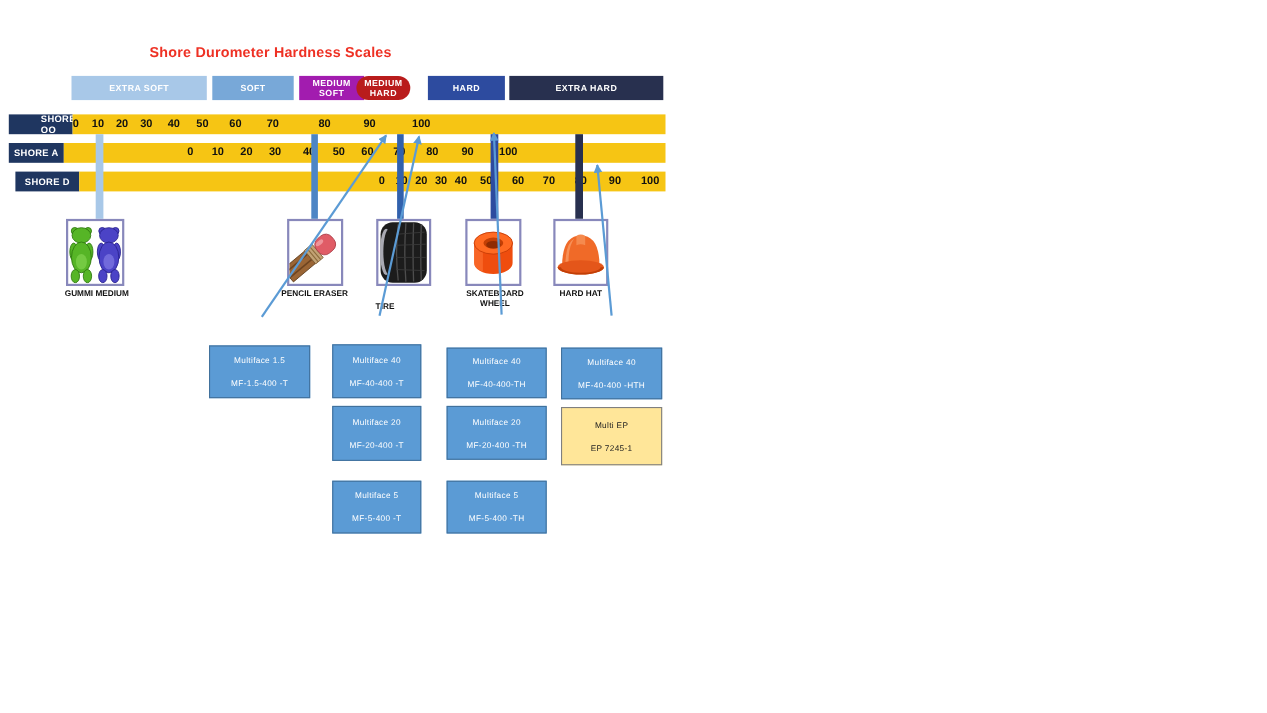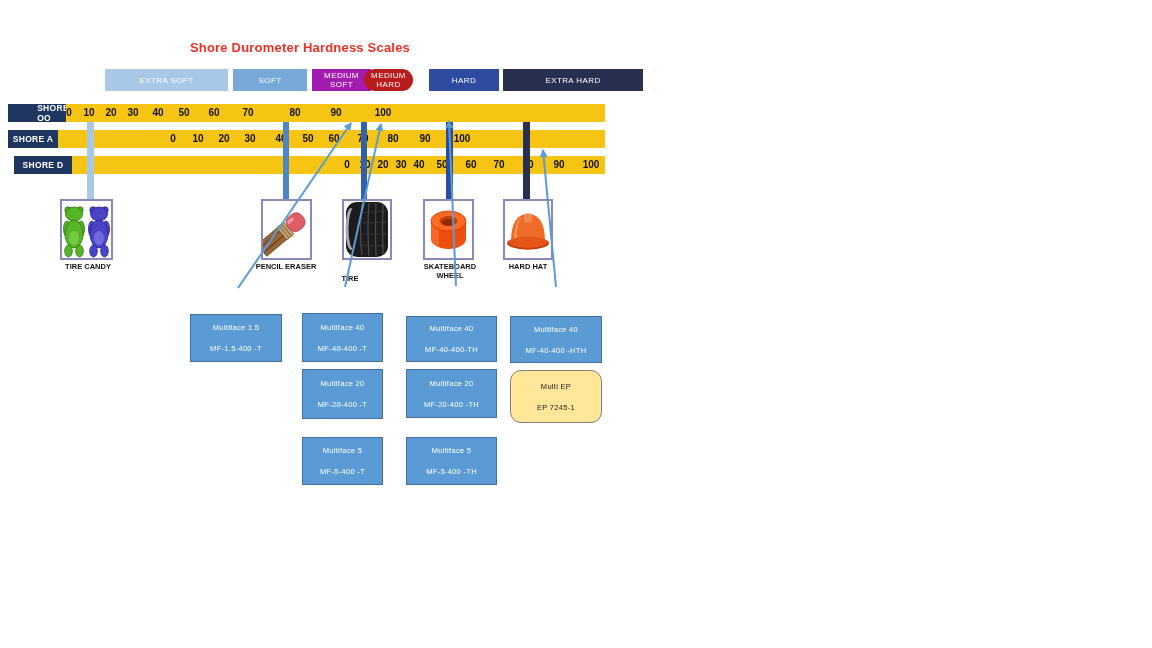--- a/index.html
+++ b/index.html
@@ -1,24 +1,24 @@
 <!DOCTYPE html>
 <html><head>
 <meta charset="utf-8">
 <style>
   * { margin:0; padding:0; box-sizing:border-box; }
   html,body { background:#ffffff; }
   body { font-family:"Liberation Sans", sans-serif; }
   #canvas { position:relative; width:1152px; height:648px; background:#fff; overflow:hidden; }
 
-  .title { position:absolute; left:124px; top:40px; width:352px; text-align:center;
+  .title { position:absolute; left:136px; top:40px; width:352px; 
            font-size:13px; font-weight:bold; color:#ee3124; letter-spacing:0.2px; }
 
   .band { position:absolute; top:69px; height:22px; display:flex; align-items:center; justify-content:center;
-          color:#fff; font-weight:normal; font-size:8px; text-align:center; line-height:9px; letter-spacing:0.4px;margin-left:40px; }
+          color:#fff; font-weight:bold; font-size:8px; text-align:center; line-height:9px; letter-spacing:0.4px; }
 
   .scale-label { position:absolute; height:18px; background:#1f3660; color:#fff; font-weight:bold;
                  font-size:8.5px; display:flex; align-items:center; justify-content:center; letter-spacing:0.3px; }
   .scale-bar { position:absolute; height:18px; background:#f6c514; z-index:1; }
   .num { position:absolute; top:0; width:24px; height:18px; line-height:18px; text-align:center;
          font-size:10px; font-weight:bold; color:#111; }
 
   .tick { position:absolute; top:122px; height:77px; z-index:2; }
 
   .item-box { position:absolute; top:199px; width:51px; height:61px; background:#fff;
@@ -174,21 +174,21 @@
   <div class="item-box" style="left:503px;width:50px;">
     <svg width="46" height="57" viewBox="0 0 46 57">
       <path d="M6,41 Q6,13 23,13 Q40,13 40,41 Z" fill="#f06a28"></path>
       <path d="M19,13.5 Q23,11 27,13.5 L27,22 Q23,20 19,22 Z" fill="#f58a4e"></path>
       <path d="M9,41 Q9,20 17,16 Q11,24 12,41 Z" fill="#f99a64" opacity="0.8"></path>
       <ellipse cx="23" cy="42" rx="21" ry="6.5" fill="#e4561a"></ellipse>
       <path d="M2,42 a21,6.5 0 0 0 42,0 l-3,0 a18,5 0 0 1 -36,0 Z" fill="#c13f07"></path>
     </svg>
   </div>
 
-  <div class="item-label" style="left:48px;width:80px;">TIRE CANDY</div>
+  <div class="item-label" style="left:48px;width:80px;">GUMMI MEDIUM</div>
   <div class="item-label" style="left:246px;width:80px;">PENCIL ERASER</div>
   <div class="item-label" style="left:310px;width:80px;margin-top:12px;">TIRE</div>
   <div class="item-label" style="left:421px;width:58px;">SKATEBOARD WHEEL</div>
   <div class="item-label" style="left:488px;width:80px;">HARD HAT</div>
 
   <div class="pbox" style="left:190px;top:314px;width:92px;height:48px;">
     <span class="l1">Multiface 1.5</span>
     <span class="l2">MF-1.5-400 -T</span>
   </div>
   <div class="pbox" style="left:302px;top:313px;width:81px;height:49px;">
@@ -204,21 +204,21 @@
     <span class="l2">MF-40-400 -HTH</span>
   </div>
   <div class="pbox" style="left:302px;top:369px;width:81px;height:50px;">
     <span class="l1">Multiface 20</span>
     <span class="l2">MF-20-400 -T</span>
   </div>
   <div class="pbox" style="left:406px;top:369px;width:91px;height:49px;">
     <span class="l1">Multiface 20</span>
     <span class="l2">MF-20-400 -TH</span>
   </div>
-  <div class="pbox yellow" style="left:510px;top:370px;width:92px;height:53px;border-radius:11px;">
+  <div class="pbox yellow" style="left:510px;top:370px;width:92px;height:53px;">
     <span class="l1">Multi EP</span>
     <span class="l2">EP 7245-1</span>
   </div>
   <div class="pbox" style="left:302px;top:437px;width:81px;height:48px;">
     <span class="l1">Multiface 5</span>
     <span class="l2">MF-5-400 -T</span>
   </div>
   <div class="pbox" style="left:406px;top:437px;width:91px;height:48px;">
     <span class="l1">Multiface 5</span>
     <span class="l2">MF-5-400 -TH</span>

